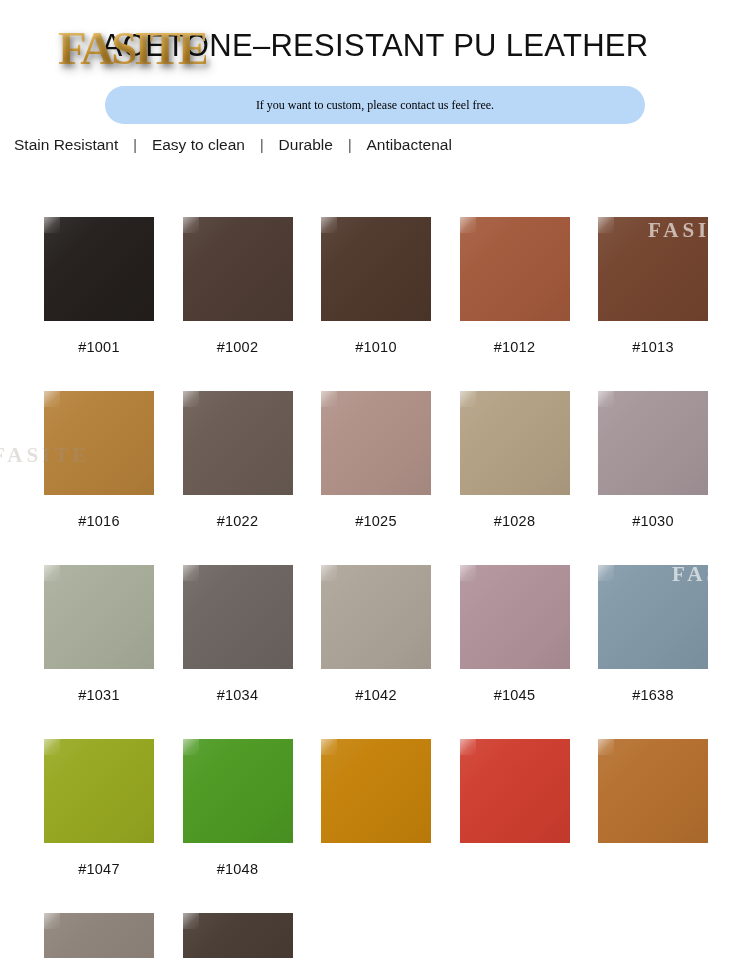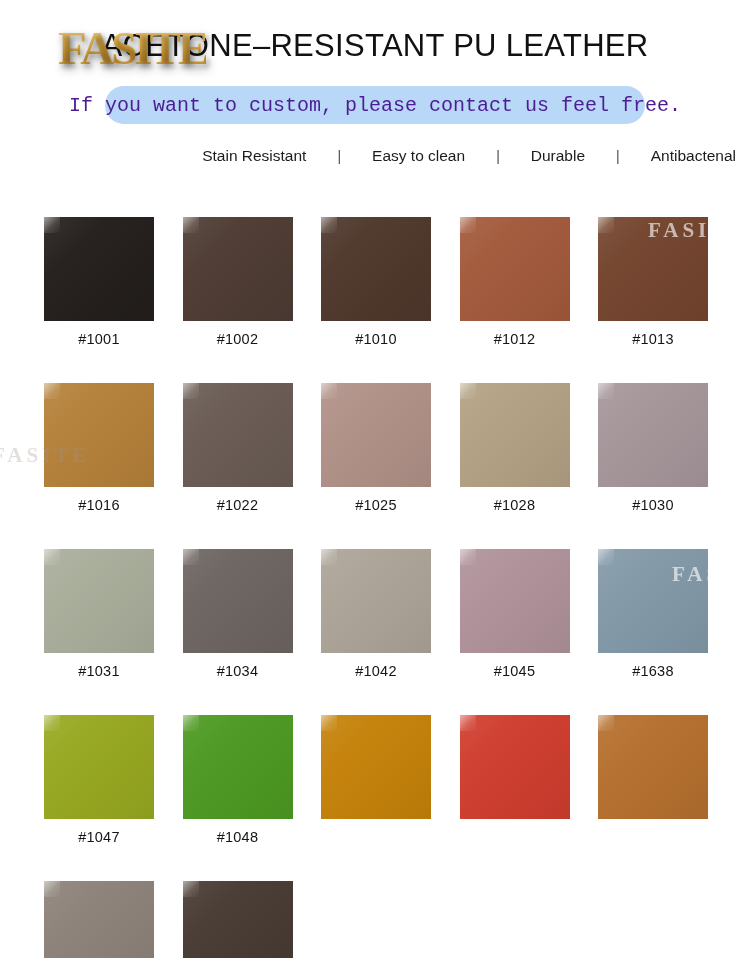--- a/index.html
+++ b/index.html
@@ -70,35 +70,35 @@
     left: 105px;
     width: 540px;
     height: 38px;
     background: #b9d7f7;
     border-radius: 19px;
     display: flex;
     align-items: center;
     justify-content: center;
   }
   .pill-text {
-    font-size: 20px;
-    color: #4c1d95;
-    font-family: Liberation Mono, monospace;
+    font-size: 12px;
+    color: #000000;
+    font-family: Liberation Serif, serif;
     white-space: nowrap;
   }
 
   .features {
     position: absolute;
-    top: 147px;
+    top: 136px;
     left: 0;
     width: 750px;
     display: flex;
     align-items: center;
-    justify-content: flex-end;
-    gap: 16px;
+    justify-content: flex-start;
+    gap: 0px;
     font-size: 15.5px;
     color: #1c1c1c;
     white-space: nowrap;
   }
   .feature-item { padding: 0 14px; }
   .feature-sep { color: #4a4a4a; font-size: 14px; padding: 0 1px; }
 
   
   .grid {
     position: absolute;
@@ -133,21 +133,21 @@
   .chip-corner {
     position: absolute;
     top: 0;
     left: 0;
     width: 16px;
     height: 16px;
     background: linear-gradient(135deg, rgba(255,255,255,0.55) 0%, rgba(255,255,255,0.12) 55%, rgba(255,255,255,0) 100%);
     pointer-events: none;
   }
   .chip-label {
-    margin-top: 10px;
+    margin-top: 18px;
     font-size: 14.5px;
     color: #151515;
     font-family: "Liberation Sans", sans-serif;
     letter-spacing: 0.2px;
   }
 
   
   .watermark {
     position: absolute;
     font-family: "Liberation Serif", serif;

